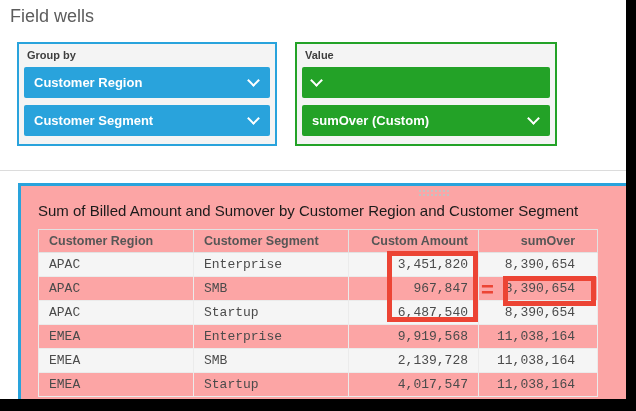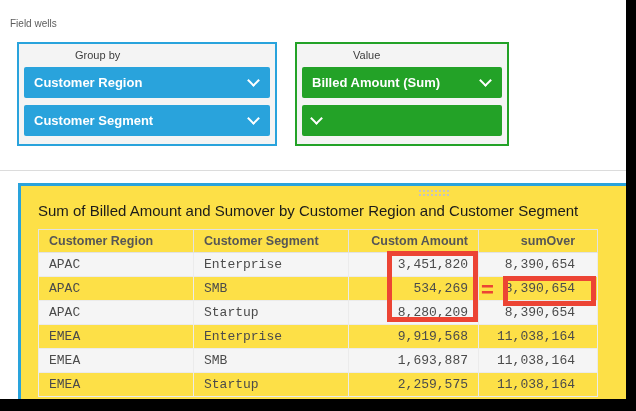--- a/index.html
+++ b/index.html
@@ -1,41 +1,41 @@
 <!DOCTYPE html>
 <html><head>
 <meta charset="utf-8">
 <style>
   * { margin:0; padding:0; box-sizing:border-box; }
   body { font-family:"Liberation Sans", sans-serif; background:#fff; }
 
   .screen { position:relative; width:636px; height:411px; background:#000; overflow:hidden; }
   .content { position:absolute; left:0; top:0; width:626px; height:399px; background:#fff; overflow:hidden; }
 
-  .page-title { position:absolute; left:10px; top:6px; font-size:10px; color:#5c5c5c;margin-top:12px; }
+  .page-title { position:absolute; left:10px; top:6px; font-size:18px; color:#5c5c5c; }
 
   .well-panel { position:absolute; top:42px; height:104px; background:#f4f4f4; }
   .well-groupby { left:17px; width:260px; border:2px solid #29A3DC; }
-  .well-value  { left:295px; width:214px; border:2px solid #23A227; }
-  .well-label { position:absolute; left:8px; top:5px; font-size:11px; font-weight:normal; color:#3e3e3e;margin-left:48px; }
+  .well-value  { left:295px; width:262px; border:2px solid #23A227; }
+  .well-label { position:absolute; left:8px; top:5px; font-size:11px; font-weight:bold; color:#3e3e3e; }
 
   .pill { position:absolute; left:5px; right:5px; height:31px; border-radius:2px;
           display:flex; align-items:center; justify-content:space-between;
           padding:0 12px 0 10px; cursor:pointer; }
   .pill-1 { top:23px; } .pill-2 { top:61px; }
   .pill-blue { background:#29A3DC; }
   .pill-green { background:#23A227; }
   .pill-text { color:#fff; font-size:13px; font-weight:700; white-space:nowrap; }
   .chev { width:9px; height:9px; border-right:2px solid #fff; border-bottom:2px solid #fff;
           transform:rotate(45deg); margin-top:-4px; flex:none; }
 
   .divider { position:absolute; left:0; top:170px; width:626px; height:1px; background:#dcdcdc; }
 
   .visual-panel { position:absolute; left:18px; top:183px; width:608px; height:216px;
-                  background:#fde047; border-top:3px solid #29A3DC; border-left:3px solid #29A3DC; }
+                  background:#fca5a5; border-top:3px solid #29A3DC; border-left:3px solid #29A3DC; }
   .drag-handle { position:absolute; left:397px; top:3px; width:33px; height:7px;
                  background-image:radial-gradient(#c3c3c3 1px, transparent 1.2px);
                  background-size:4px 4px; cursor:grab; }
   .visual-title { position:absolute; left:17px; top:16px; font-size:15px; color:#1b1b1b; white-space:nowrap; }
 
   table.pivot { position:absolute; left:17px; top:43px; width:559px; border-collapse:collapse;
                 table-layout:fixed; font-size:13px; color:#4b4b4b; }
   .pivot col.c1 { width:155px; } .pivot col.c2 { width:155px; }
   .pivot col.c3 { width:130px; } .pivot col.c4 { width:119px; }
   .pivot th { height:23px; font-size:12.5px; font-weight:bold; color:#565656;
@@ -67,24 +67,24 @@
       </div>
       <div class="pill pill-blue pill-2">
         <span class="pill-text">Customer Segment</span>
         <span class="chev"></span>
       </div>
     </div>
 
     <div class="well-panel well-value">
       <div class="well-label">Value</div>
       <div class="pill pill-green pill-1">
-        <span class="pill-text">Billed Amount (Sum)</span>
         <span class="chev"></span>
       </div>
       <div class="pill pill-green pill-2">
+        <span class="pill-text">sumOver (Custom)</span>
         <span class="chev"></span>
       </div>
     </div>
 
     <div class="divider"></div>
 
     <div class="visual-panel">
       <div class="drag-handle"></div>
       <div class="visual-title">Sum of Billed Amount and Sumover by Customer Region and Customer Segment</div>
 
@@ -106,45 +106,45 @@
         <tbody>
           <tr>
             <td class="txt">APAC</td>
             <td class="txt">Enterprise</td>
             <td class="num">3,451,820</td>
             <td class="num">8,390,654</td>
           </tr>
           <tr>
             <td class="txt">APAC</td>
             <td class="txt">SMB</td>
-            <td class="num">534,269</td>
+            <td class="num">967,847</td>
             <td class="num">8,390,654</td>
           </tr>
           <tr>
             <td class="txt">APAC</td>
             <td class="txt">Startup</td>
-            <td class="num">8,280,209</td>
+            <td class="num">6,487,540</td>
             <td class="num">8,390,654</td>
           </tr>
           <tr>
             <td class="txt">EMEA</td>
             <td class="txt">Enterprise</td>
             <td class="num">9,919,568</td>
             <td class="num">11,038,164</td>
           </tr>
           <tr>
             <td class="txt">EMEA</td>
             <td class="txt">SMB</td>
-            <td class="num">1,693,887</td>
+            <td class="num">2,139,728</td>
             <td class="num">11,038,164</td>
           </tr>
           <tr>
             <td class="txt">EMEA</td>
             <td class="txt">Startup</td>
-            <td class="num">2,259,575</td>
+            <td class="num">4,017,547</td>
             <td class="num">11,038,164</td>
           </tr>
         </tbody>
       </table>
     </div>
 
     <div class="anno anno-box-billed"></div>
     <div class="anno anno-equals">=</div>
     <div class="anno anno-box-sumover"></div>
 

